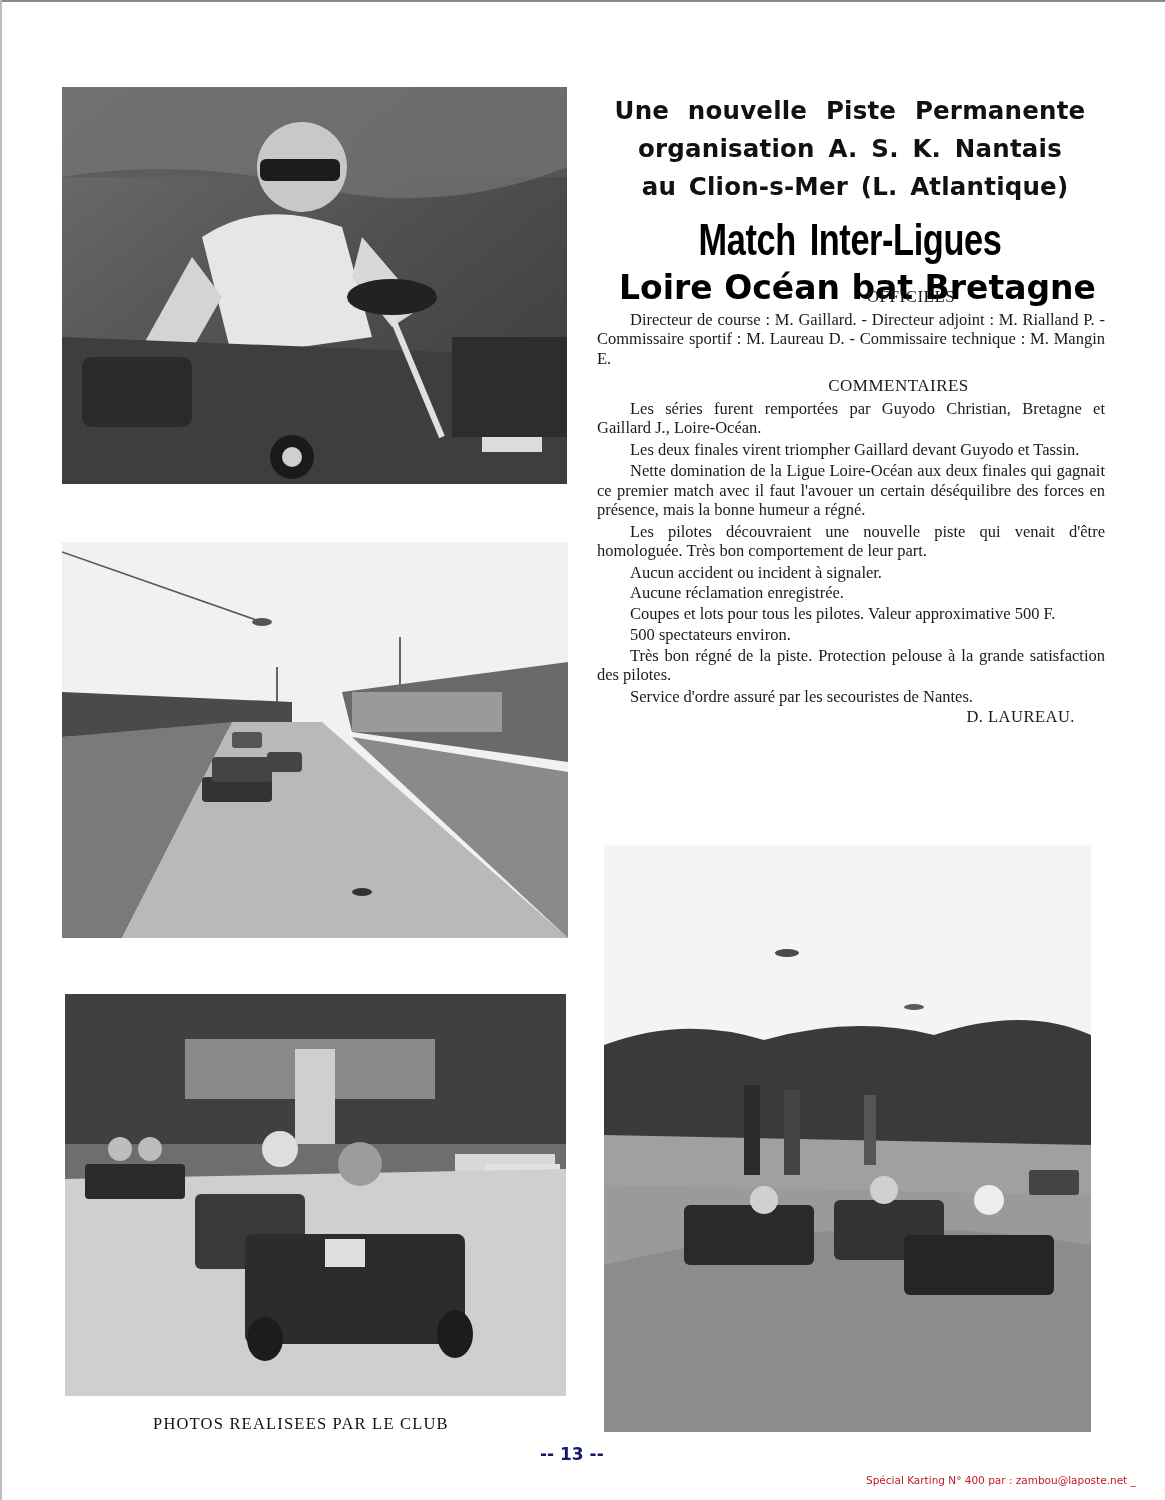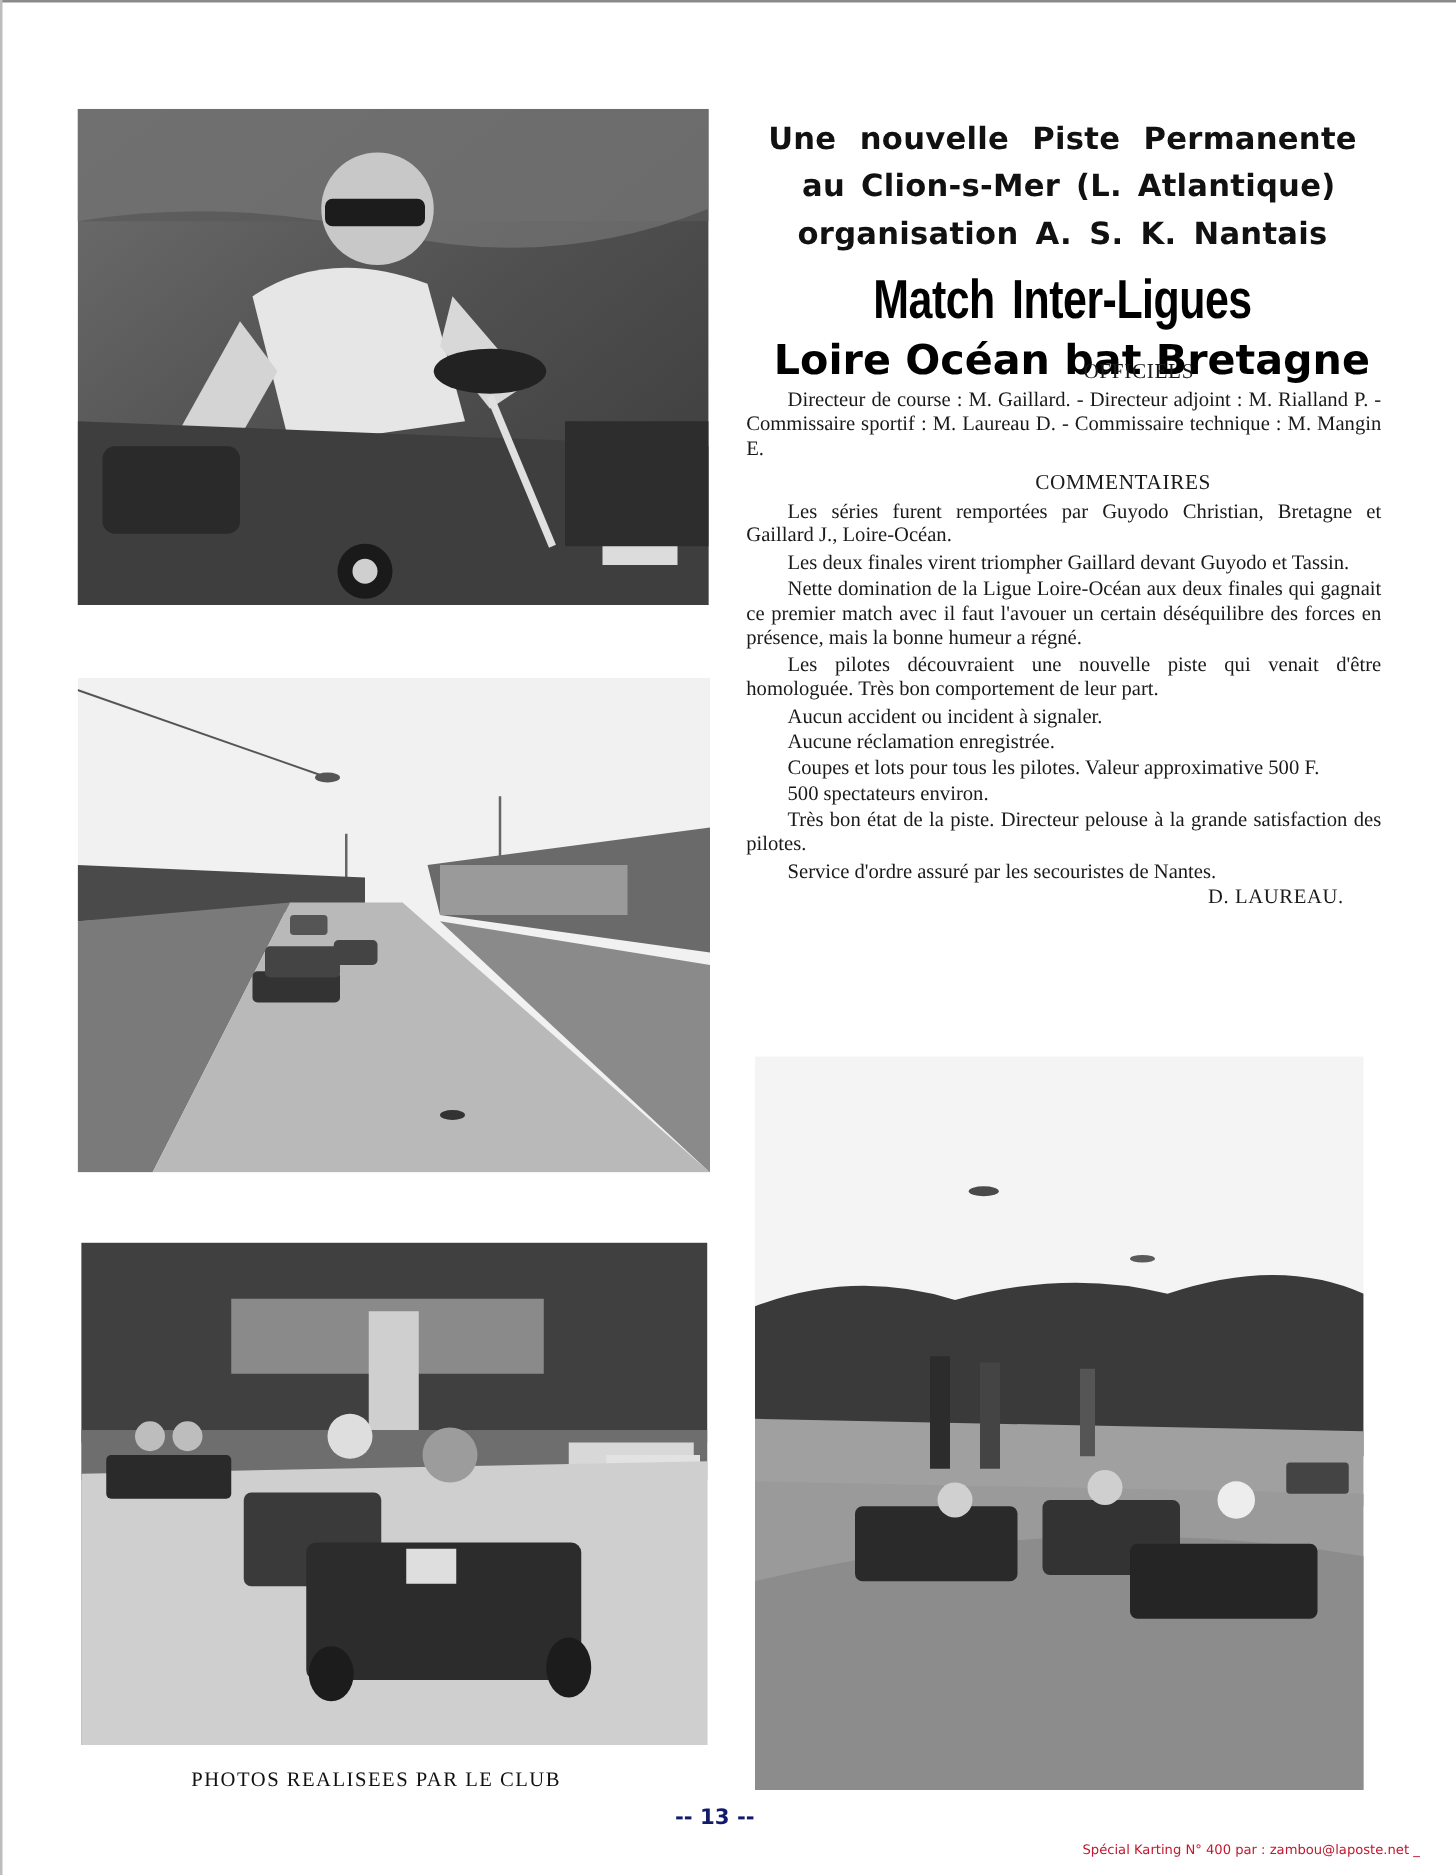--- a/index.html
+++ b/index.html
@@ -156,38 +156,38 @@
     <rect x="230" y="355" width="110" height="60" fill="#333" rx="6"></rect>
     <circle cx="280" cy="345" r="14" fill="#cfcfcf"></circle>
     <rect x="300" y="390" width="150" height="60" fill="#252525" rx="6"></rect>
     <circle cx="385" cy="355" r="15" fill="#ededed"></circle>
     <rect x="425" y="325" width="50" height="25" fill="#444" rx="3"></rect>
   </svg>
 </div>
 
 <div class="headline-group">
   <p class="kicker k1">Une nouvelle Piste Permanente</p>
+  <p class="kicker k3">organisation A. S. K. Nantais</p>
   <p class="kicker k2">au Clion-s-Mer (L. Atlantique)</p>
-  <p class="kicker k3">organisation A. S. K. Nantais</p>
   <p class="main-title">Match Inter-Ligues</p>
   <p class="sub-title">Loire Océan bat Bretagne</p>
 </div>
 
 <div class="article">
   <p class="section-head">OFFICIELS</p>
   <p class="para">Directeur de course : M. Gaillard. - Directeur adjoint : M. Rialland P. - Commissaire sportif : M. Laureau D. - Commissaire technique : M. Mangin E.</p>
   <p class="section-head sh2">COMMENTAIRES</p>
   <p class="para">Les séries furent remportées par Guyodo Christian, Bretagne et Gaillard J., Loire-Océan.</p>
   <p class="para">Les deux finales virent triompher Gaillard devant Guyodo et Tassin.</p>
   <p class="para">Nette domination de la Ligue Loire-Océan aux deux finales qui gagnait ce premier match avec il faut l'avouer un certain déséquilibre des forces en présence, mais la bonne humeur a régné.</p>
   <p class="para">Les pilotes découvraient une nouvelle piste qui venait d'être homologuée. Très bon comportement de leur part.</p>
   <p class="para tight">Aucun accident ou incident à signaler.</p>
   <p class="para tight">Aucune réclamation enregistrée.</p>
   <p class="para">Coupes et lots pour tous les pilotes. Valeur approximative 500 F.</p>
   <p class="para tight">500 spectateurs environ.</p>
-  <p class="para">Très bon état de la piste. Directeur pelouse à la grande satisfaction des pilotes.</p>
+  <p class="para">Très bon régné de la piste. Protection pelouse à la grande satisfaction des pilotes.</p>
   <p class="para tight">Service d'ordre assuré par les secouristes de Nantes.</p>
   <p class="signature">D. LAUREAU.</p>
 </div>
 
 <div class="photo-credit">PHOTOS REALISEES PAR LE CLUB</div>
 <div class="page-number">-- 13 --</div>
 <div class="footer-note">Spécial Karting N° 400 par :  zambou@laposte.net   _</div>
 
 </body></html>

